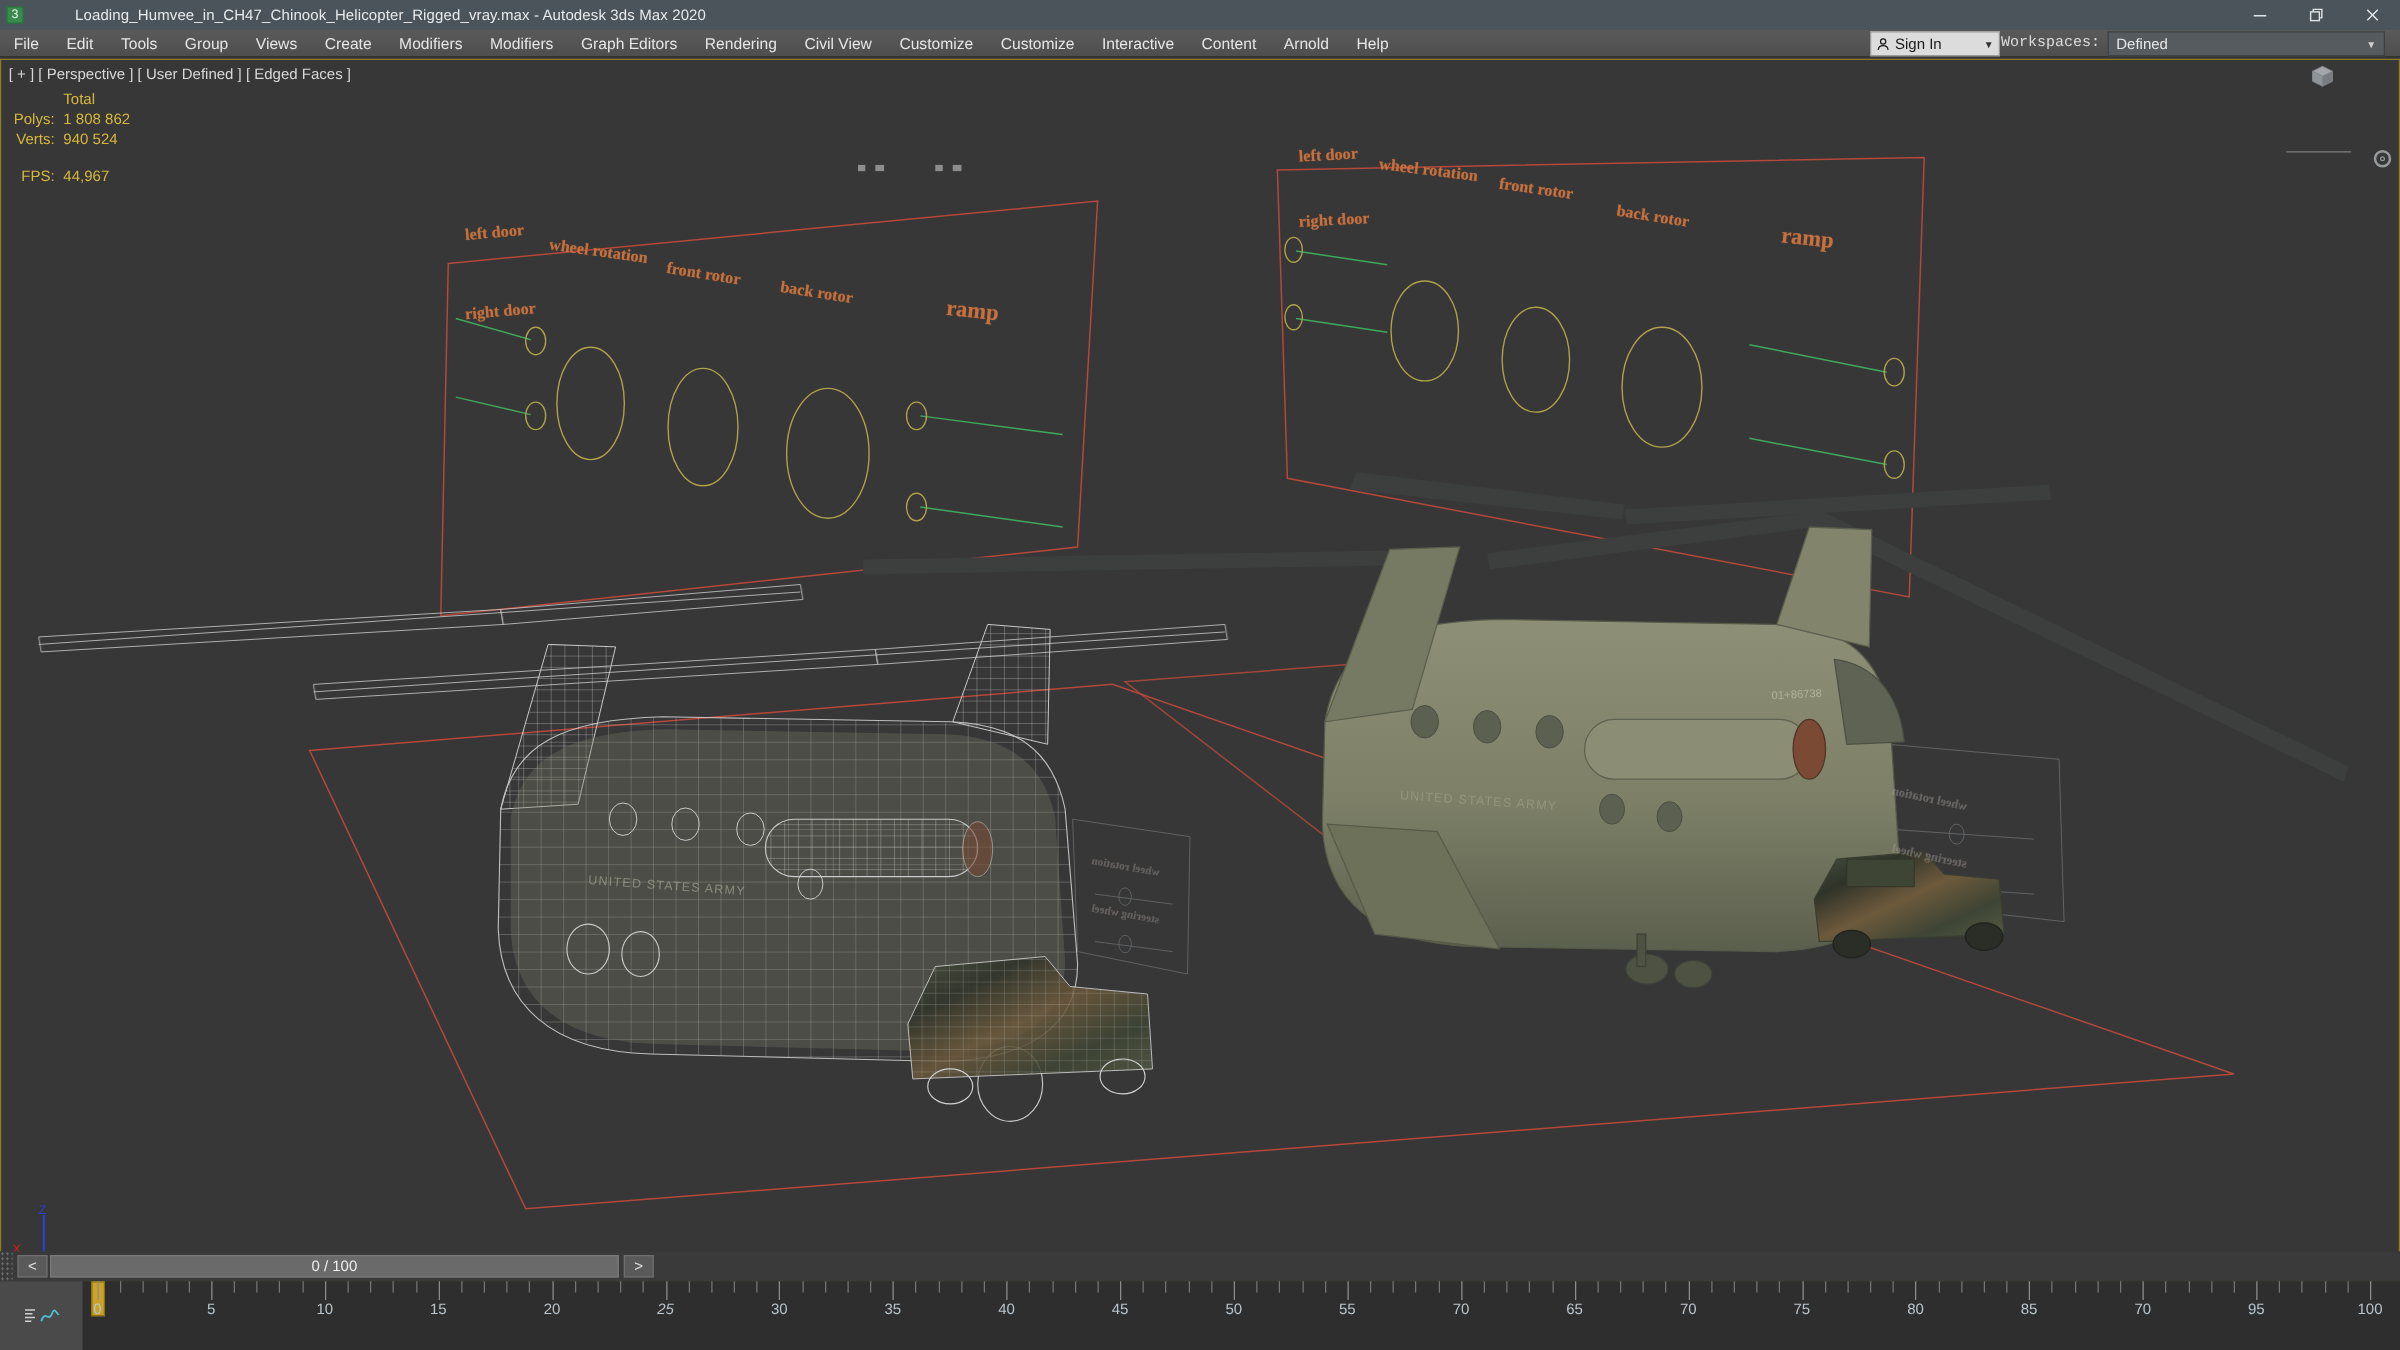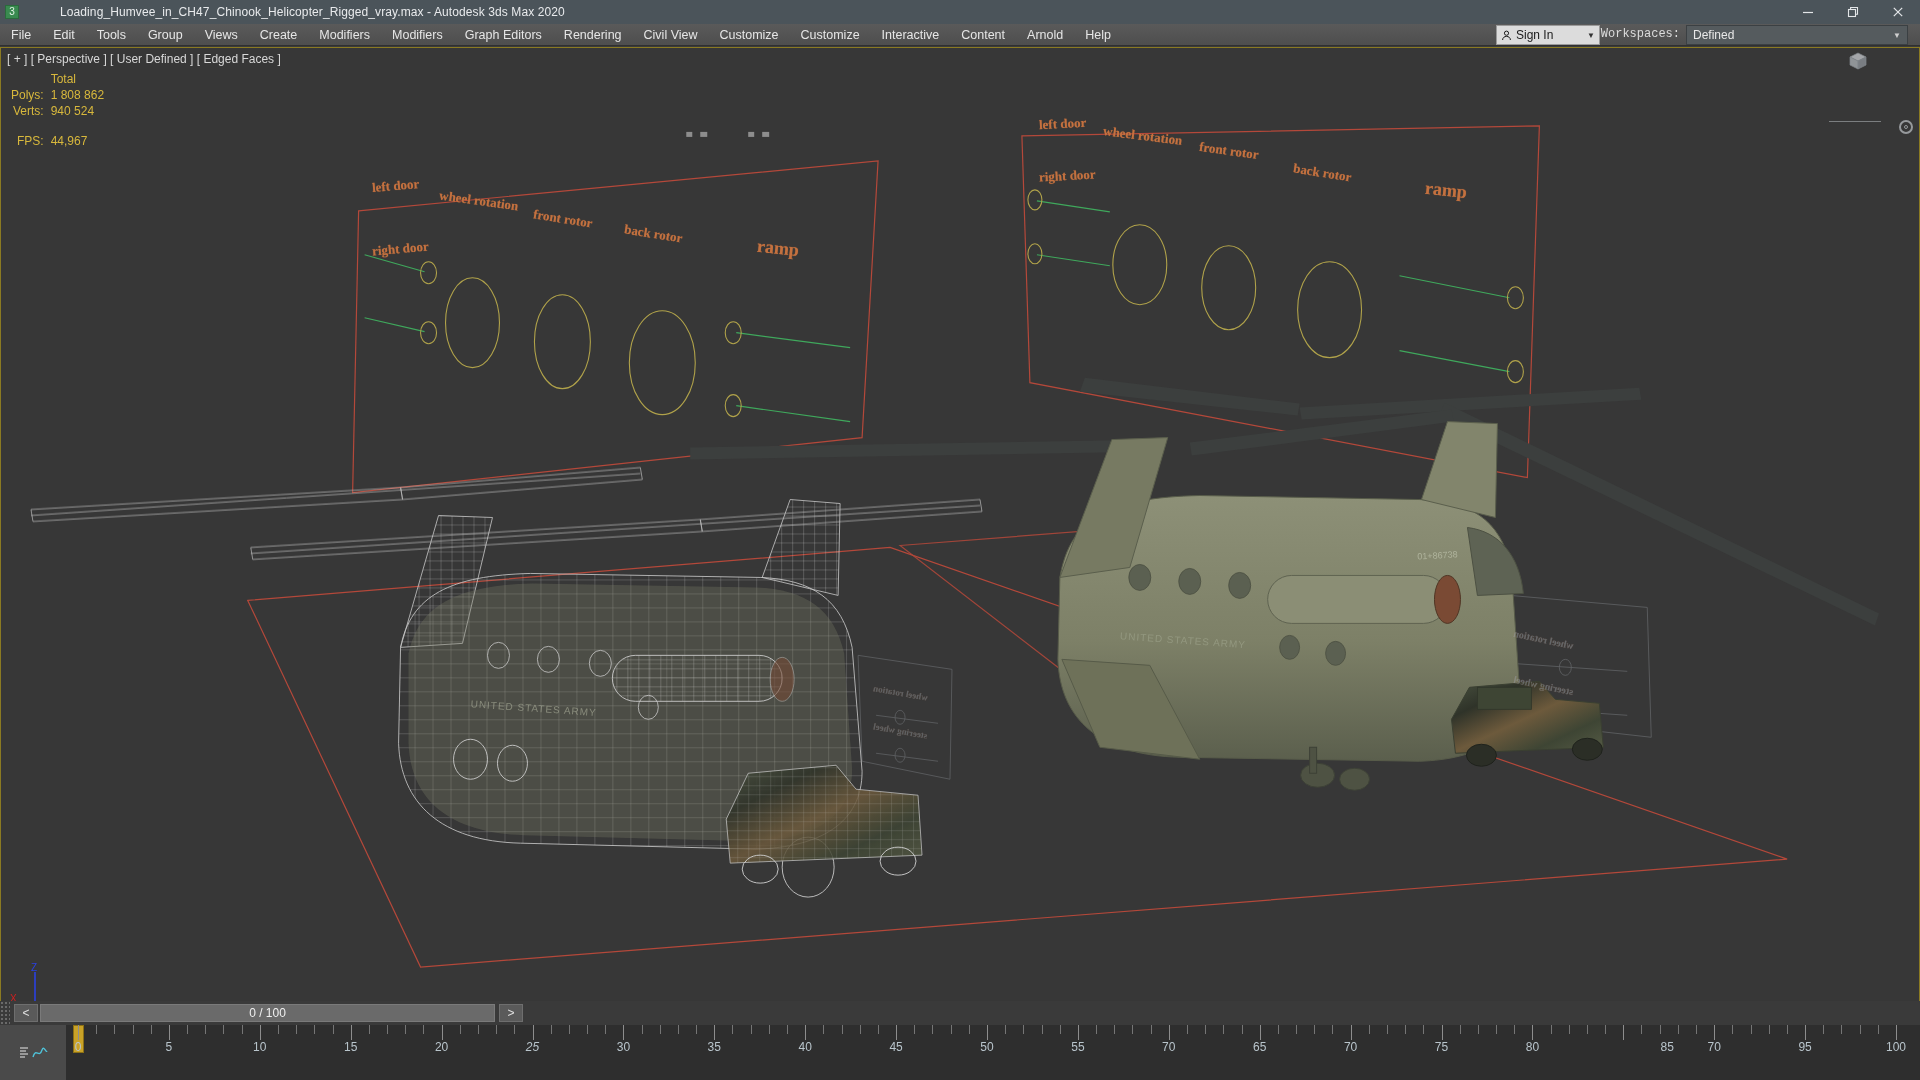--- a/index.html
+++ b/index.html
@@ -640,21 +640,21 @@
         <div class="tick minor" style="left: 1411.86px;"></div>
         <div class="tick minor" style="left: 1430.04px;"></div>
         <div class="tick minor" style="left: 1448.22px;"></div>
         <div class="tick major" style="left: 1466.4px;"></div>
         <div class="ticklabel" style="left: 1466.4px;">80</div>
         <div class="tick minor" style="left: 1484.58px;"></div>
         <div class="tick minor" style="left: 1502.76px;"></div>
         <div class="tick minor" style="left: 1520.94px;"></div>
         <div class="tick minor" style="left: 1539.12px;"></div>
         <div class="tick major" style="left: 1557.3px;"></div>
-        <div class="ticklabel" style="left: 1557.3px; margin-left: 44px;">85</div>
+        <div class="ticklabel" style="left: 1557.3px;">85</div>
         <div class="tick minor" style="left: 1575.48px;"></div>
         <div class="tick minor" style="left: 1593.66px;"></div>
         <div class="tick minor" style="left: 1611.84px;"></div>
         <div class="tick minor" style="left: 1630.02px;"></div>
         <div class="tick major" style="left: 1648.2px;"></div>
         <div class="ticklabel" style="left: 1648.2px;">70</div>
         <div class="tick minor" style="left: 1666.38px;"></div>
         <div class="tick minor" style="left: 1684.56px;"></div>
         <div class="tick minor" style="left: 1702.74px;"></div>
         <div class="tick minor" style="left: 1720.92px;"></div>

